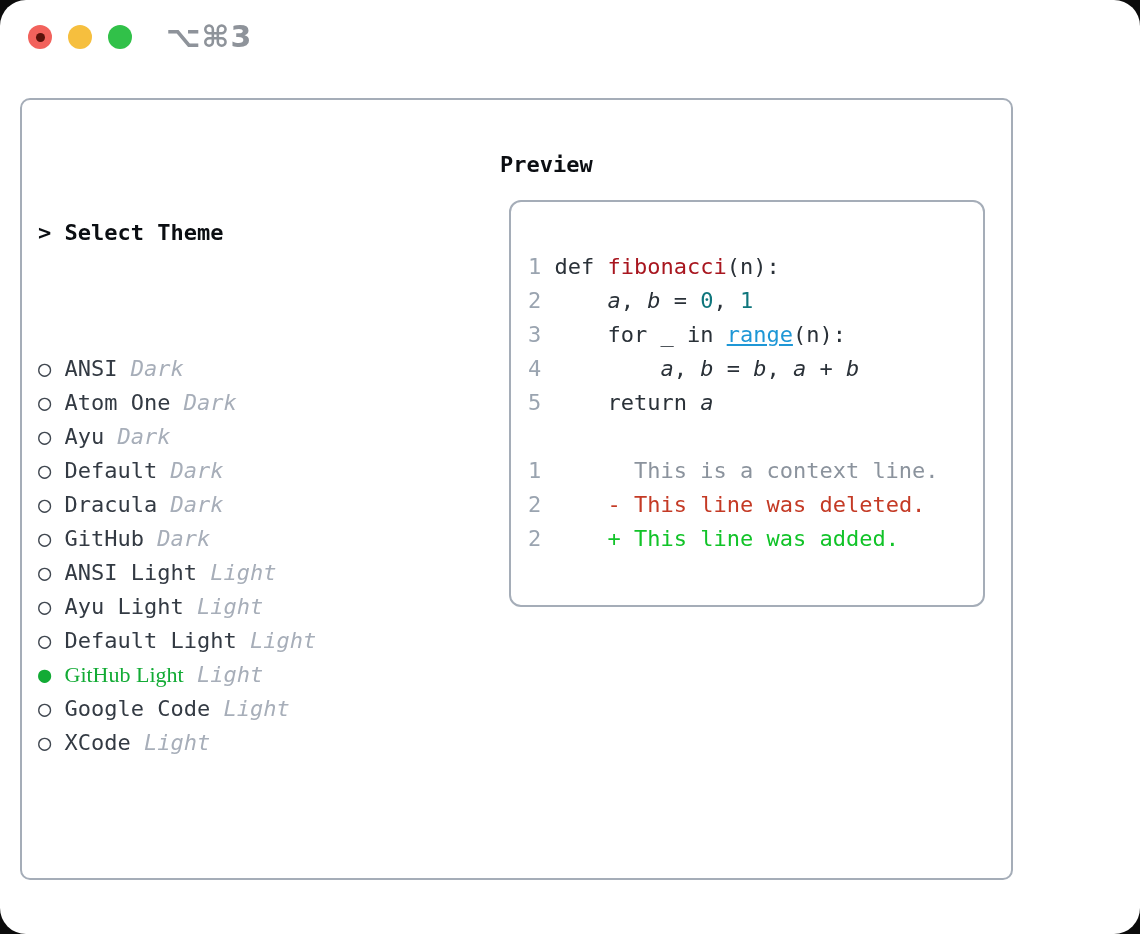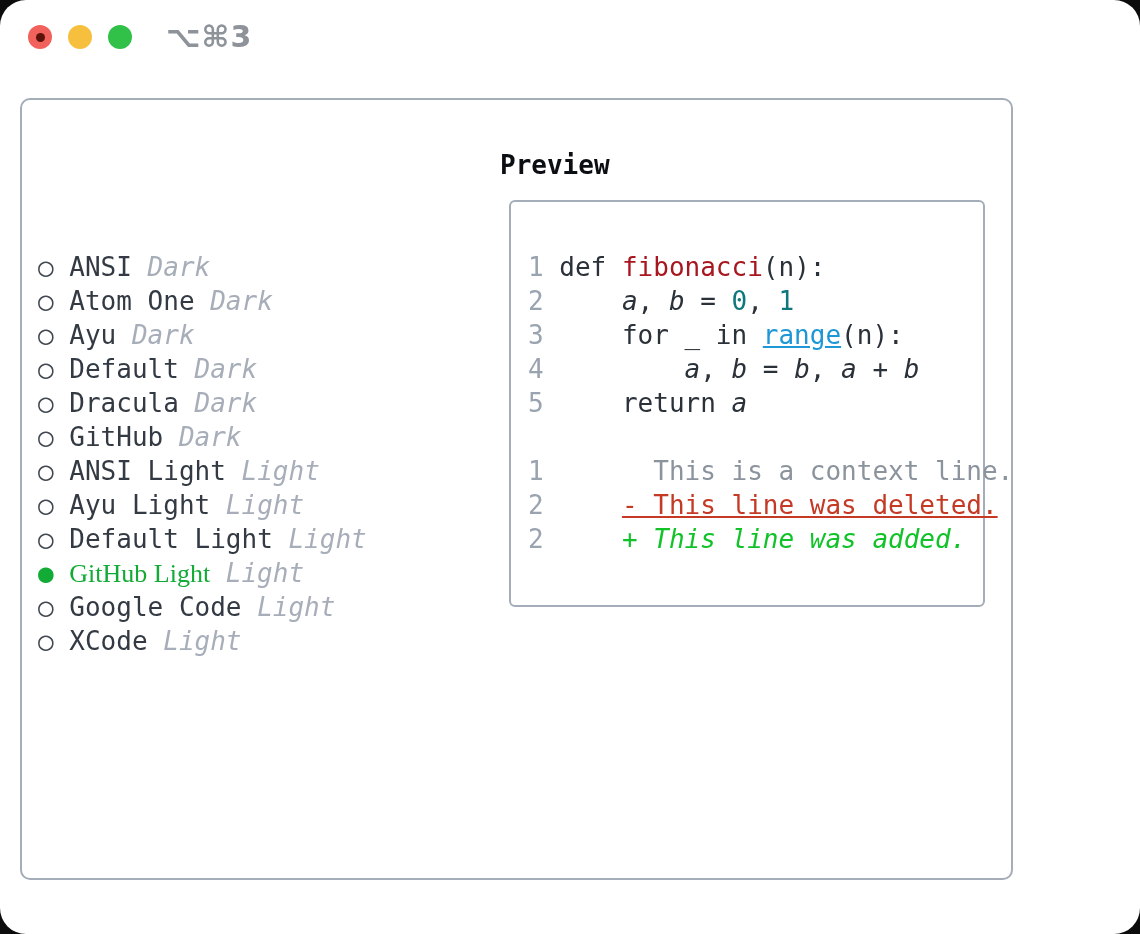--- a/index.html
+++ b/index.html
@@ -26,66 +26,67 @@
   .win-title{
     position:absolute;left:166px;top:19px;
     font-family:"DejaVu Sans",sans-serif;font-weight:bold;font-size:30px;
     color:var(--c-title);letter-spacing:1px;
   }
   
   .panel{
     position:absolute;left:20px;top:98px;width:993px;height:782px;
     border:2px solid var(--c-border);border-radius:10px;background:#fff;
   }
-  .mono{font-size:26px;line-height:34px;white-space:pre;color:var(--c-default);}
+  .mono{font-size:22px;line-height:34px;white-space:pre;color:var(--c-default);}
   .row{height:34px;}
   .gap{height:34px;}
   
   .left-col{position:absolute;left:16px;top:48px;}
   .prompt{color:var(--c-header);font-weight:bold;}
   .header-label{color:var(--c-header);font-weight:bold;}
   .marker{color:var(--c-ring);}
   .marker.on{color:var(--c-accent_green);}
   .name{color:var(--c-item);}
   .item.selected .name{color:var(--c-accent_green);font-family:Liberation Serif, serif;}
   .suffix{color:var(--c-muted);font-style:italic;}
   
   .preview-title{position:absolute;left:478px;top:48px;font-weight:bold;color:var(--c-header);}
   .preview-box{
     position:absolute;left:487px;top:100px;width:476px;height:407px;
-    border:2px solid var(--c-border);border-radius:6px;background:#fff;
+    border:2px solid var(--c-border);border-radius:12px;background:#fff;
   }
   .code{position:absolute;left:17px;top:48px;}
   .gutter{color:var(--c-gutter);}
   .seg-default{color:var(--c-default);}
   .seg-variable{color:var(--c-default);font-style:italic;}
   .seg-function{color:var(--c-function);}
   .seg-number{color:var(--c-number);}
   .seg-builtin{color:var(--c-builtin);text-decoration:underline;}
   .seg-context{color:var(--c-context);}
-  .seg-deleted{color:var(--c-deleted);text-decoration:underline;}
-  .seg-added{color:var(--c-added);font-style:italic;}
+  .seg-deleted{color:var(--c-deleted);}
+  .seg-added{color:var(--c-added);}
 </style>
 </head>
 <body>
 
 <div class="window">
 
   <div class="titlebar">
     <span class="light red">
         <span class="dot"></span>
       </span>
     <span class="light yellow"></span>
     <span class="light green"></span>
     <span class="win-title">⌥⌘3</span>
   </div>
 
   <div class="panel">
 
     <div class="left-col mono">
+      <div class="row"><span class="prompt">&gt;</span><span> </span><span class="header-label">Select Theme</span></div>
 
       <div id="theme-list"><div class="row item"><span class="marker">○ </span><span class="name">ANSI</span><span class="suffix"> Dark</span></div><div class="row item"><span class="marker">○ </span><span class="name">Atom One</span><span class="suffix"> Dark</span></div><div class="row item"><span class="marker">○ </span><span class="name">Ayu</span><span class="suffix"> Dark</span></div><div class="row item"><span class="marker">○ </span><span class="name">Default</span><span class="suffix"> Dark</span></div><div class="row item"><span class="marker">○ </span><span class="name">Dracula</span><span class="suffix"> Dark</span></div><div class="row item"><span class="marker">○ </span><span class="name">GitHub</span><span class="suffix"> Dark</span></div><div class="row item"><span class="marker">○ </span><span class="name">ANSI Light</span><span class="suffix"> Light</span></div><div class="row item"><span class="marker">○ </span><span class="name">Ayu Light</span><span class="suffix"> Light</span></div><div class="row item"><span class="marker">○ </span><span class="name">Default Light</span><span class="suffix"> Light</span></div><div class="row item selected"><span class="marker on">● </span><span class="name">GitHub Light</span><span class="suffix"> Light</span></div><div class="row item"><span class="marker">○ </span><span class="name">Google Code</span><span class="suffix"> Light</span></div><div class="row item"><span class="marker">○ </span><span class="name">XCode</span><span class="suffix"> Light</span></div></div>
 
       <div class="gap"></div>
 
       
 
       
 
       

